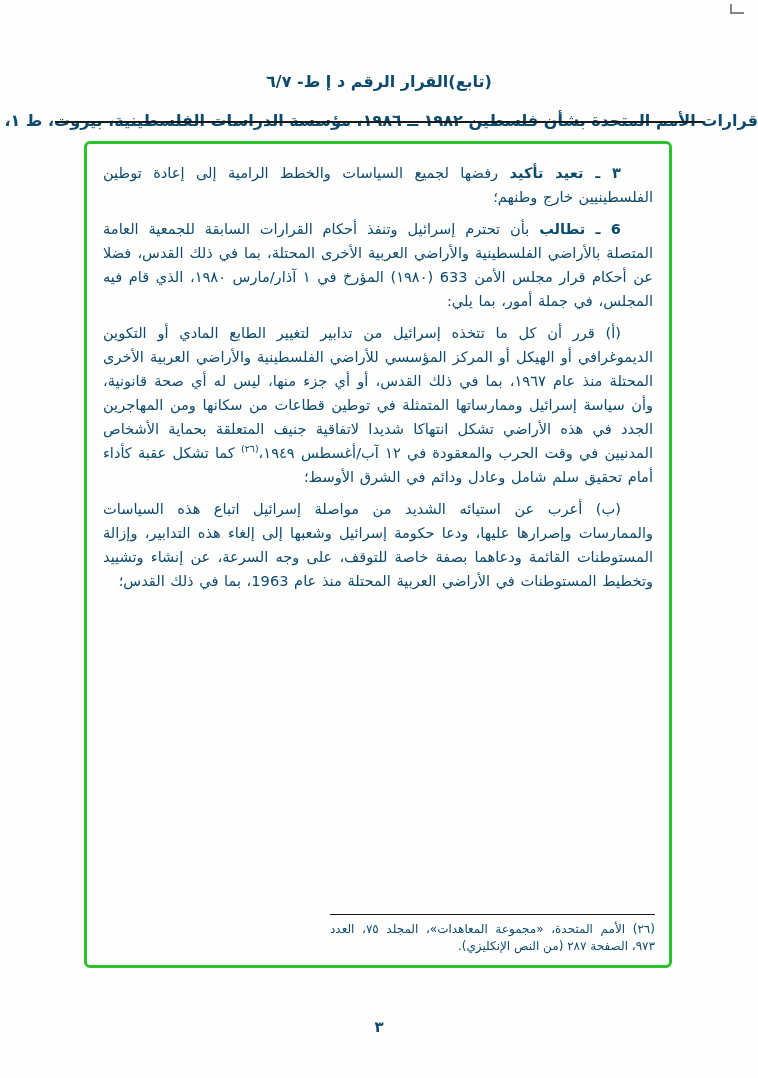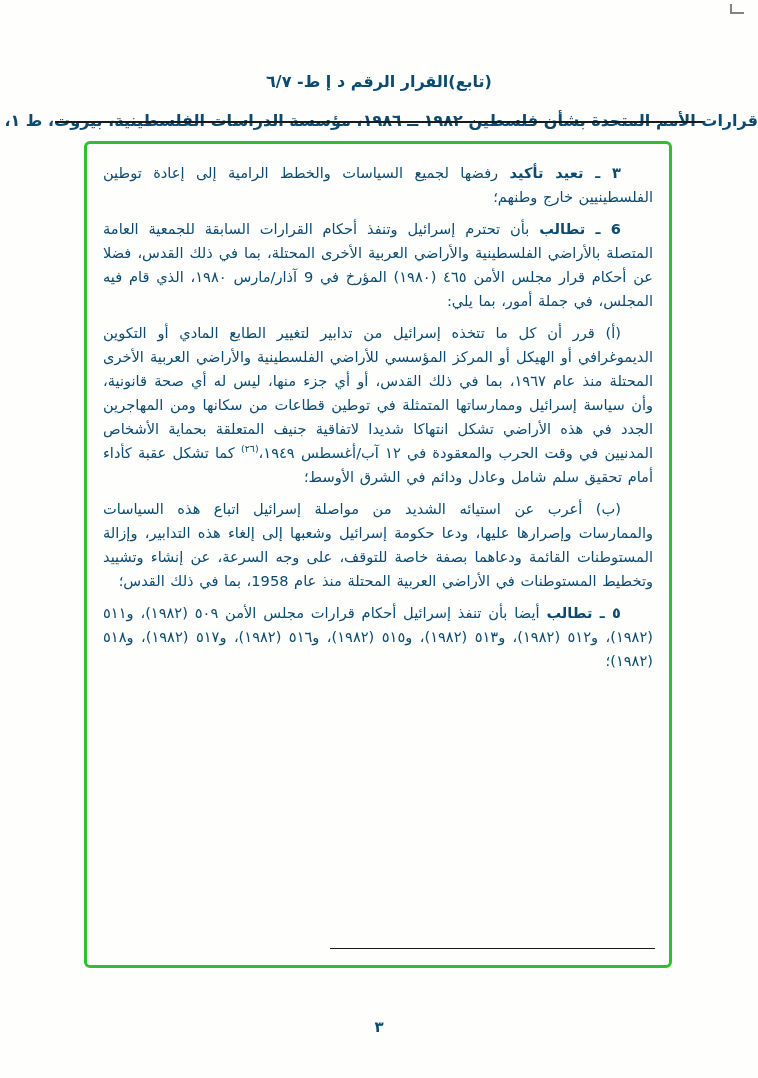--- a/index.html
+++ b/index.html
@@ -93,30 +93,30 @@
     <div class="header-title">(تابع)القرار الرقم د إ ط- ٦/٧</div>
     <div class="header-source">قرارات الأمم المتحدة بشأن فلسطين ١٩٨٢ ــ ١٩٨٦، مؤسسة الدراسات الفلسطينية، بيروت، ط ١، ١٩٩٤، مج ٣، ص١٢- ١٤</div>
   </div>
 
   <div class="header-rule"></div>
 
   <div class="content-box" style="border-color: rgb(45, 193, 45);">
 
     <p class="para"><span class="num">٣ ـ </span><span class="lead">تعيد تأكيد</span><span> رفضها لجميع السياسات والخطط الرامية إلى إعادة توطين الفلسطينيين خارج وطنهم؛</span></p>
 
-    <p class="para"><span class="num">6 ـ </span><span class="lead">تطالب</span><span> بأن تحترم إسرائيل وتنفذ أحكام القرارات السابقة للجمعية العامة المتصلة بالأراضي الفلسطينية والأراضي العربية الأخرى المحتلة، بما في ذلك القدس، فضلا عن أحكام قرار مجلس الأمن ٤٦٥ (١٩٨٠) المؤرخ في 9 آذار/مارس ١٩٨٠، الذي قام فيه المجلس، في جملة أمور، بما يلي:</span></p>
+    <p class="para"><span class="num">6 ـ </span><span class="lead">تطالب</span><span> بأن تحترم إسرائيل وتنفذ أحكام القرارات السابقة للجمعية العامة المتصلة بالأراضي الفلسطينية والأراضي العربية الأخرى المحتلة، بما في ذلك القدس، فضلا عن أحكام قرار مجلس الأمن 633 (١٩٨٠) المؤرخ في ١ آذار/مارس ١٩٨٠، الذي قام فيه المجلس، في جملة أمور، بما يلي:</span></p>
 
     <p class="para sub"><span class="num">(أ) </span><span>قرر أن كل ما تتخذه إسرائيل من تدابير لتغيير الطابع المادي أو التكوين الديموغرافي أو الهيكل أو المركز المؤسسي للأراضي الفلسطينية والأراضي العربية الأخرى المحتلة منذ عام ١٩٦٧، بما في ذلك القدس، أو أي جزء منها، ليس له أي صحة قانونية، وأن سياسة إسرائيل وممارساتها المتمثلة في توطين قطاعات من سكانها ومن المهاجرين الجدد في هذه الأراضي تشكل انتهاكا شديدا لاتفاقية جنيف المتعلقة بحماية الأشخاص المدنيين في وقت الحرب والمعقودة في ١٢ آب/أغسطس ١٩٤٩،</span><span class="fnref">(٢٦)</span><span> كما تشكل عقبة كأداء أمام تحقيق سلم شامل وعادل ودائم في الشرق الأوسط؛</span></p>
 
-    <p class="para sub"><span class="num">(ب) </span><span>أعرب عن استيائه الشديد من مواصلة إسرائيل اتباع هذه السياسات والممارسات وإصرارها عليها، ودعا حكومة إسرائيل وشعبها إلى إلغاء هذه التدابير، وإزالة المستوطنات القائمة ودعاهما بصفة خاصة للتوقف، على وجه السرعة، عن إنشاء وتشييد وتخطيط المستوطنات في الأراضي العربية المحتلة منذ عام 1958، بما في ذلك القدس؛</span></p>
+    <p class="para sub"><span class="num">(ب) </span><span>أعرب عن استيائه الشديد من مواصلة إسرائيل اتباع هذه السياسات والممارسات وإصرارها عليها، ودعا حكومة إسرائيل وشعبها إلى إلغاء هذه التدابير، وإزالة المستوطنات القائمة ودعاهما بصفة خاصة للتوقف، على وجه السرعة، عن إنشاء وتشييد وتخطيط المستوطنات في الأراضي العربية المحتلة منذ عام 1963، بما في ذلك القدس؛</span></p>
 
-    <p class="para"><span class="num">٥ ـ </span><span class="lead">تطالب</span><span> أيضا بأن تنفذ إسرائيل أحكام قرارات مجلس الأمن ٥٠٩ (١٩٨٢)، و٥١١ (١٩٨٢)، و٥١٢ (١٩٨٢)، و٥١٣ (١٩٨٢)، و٥١٥ (١٩٨٢)، و٥١٦ (١٩٨٢)، و٥١٧ (١٩٨٢)، و٥١٨ (١٩٨٢)؛</span></p>
 
 
     <div class="footnote-block">
       <div class="footnote-rule"></div>
+      <p class="footnote-text"><span>(٢٦)</span><span> الأمم المتحدة، «مجموعة المعاهدات»، المجلد ٧٥، العدد ٩٧٣، الصفحة ٢٨٧ (من النص الإنكليزي).</span></p>
     </div>
 
   </div>
 
   <div class="page-number">٣</div>
 
 </div>
 
 </body></html>

